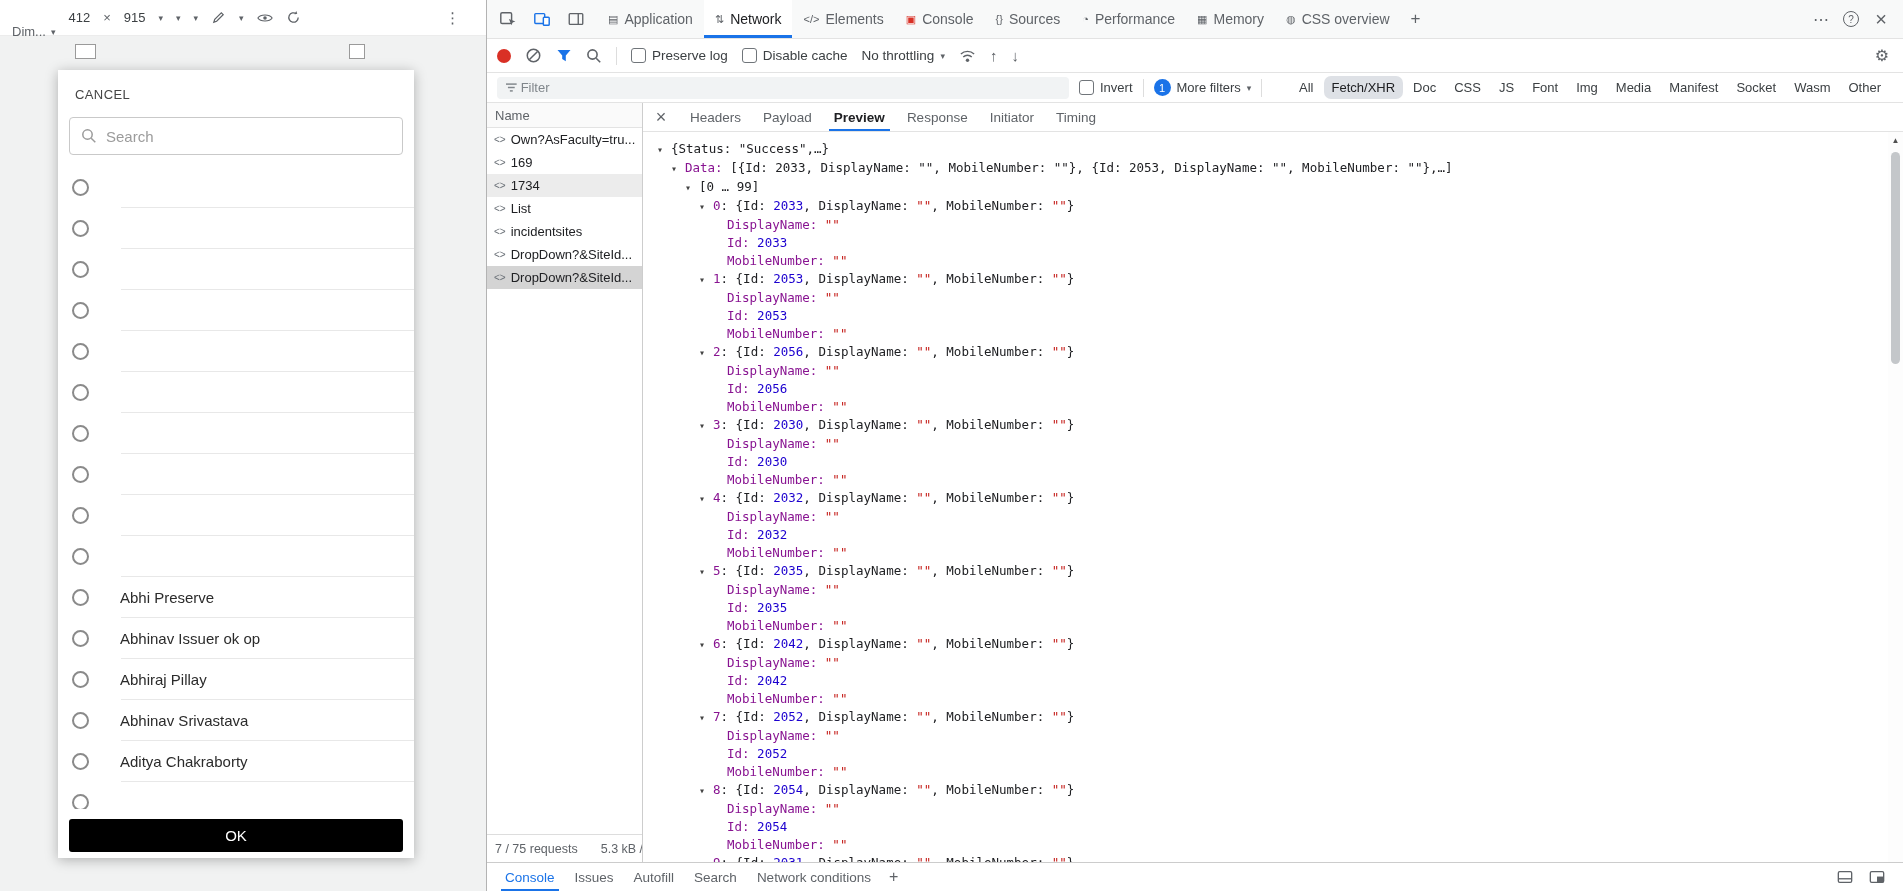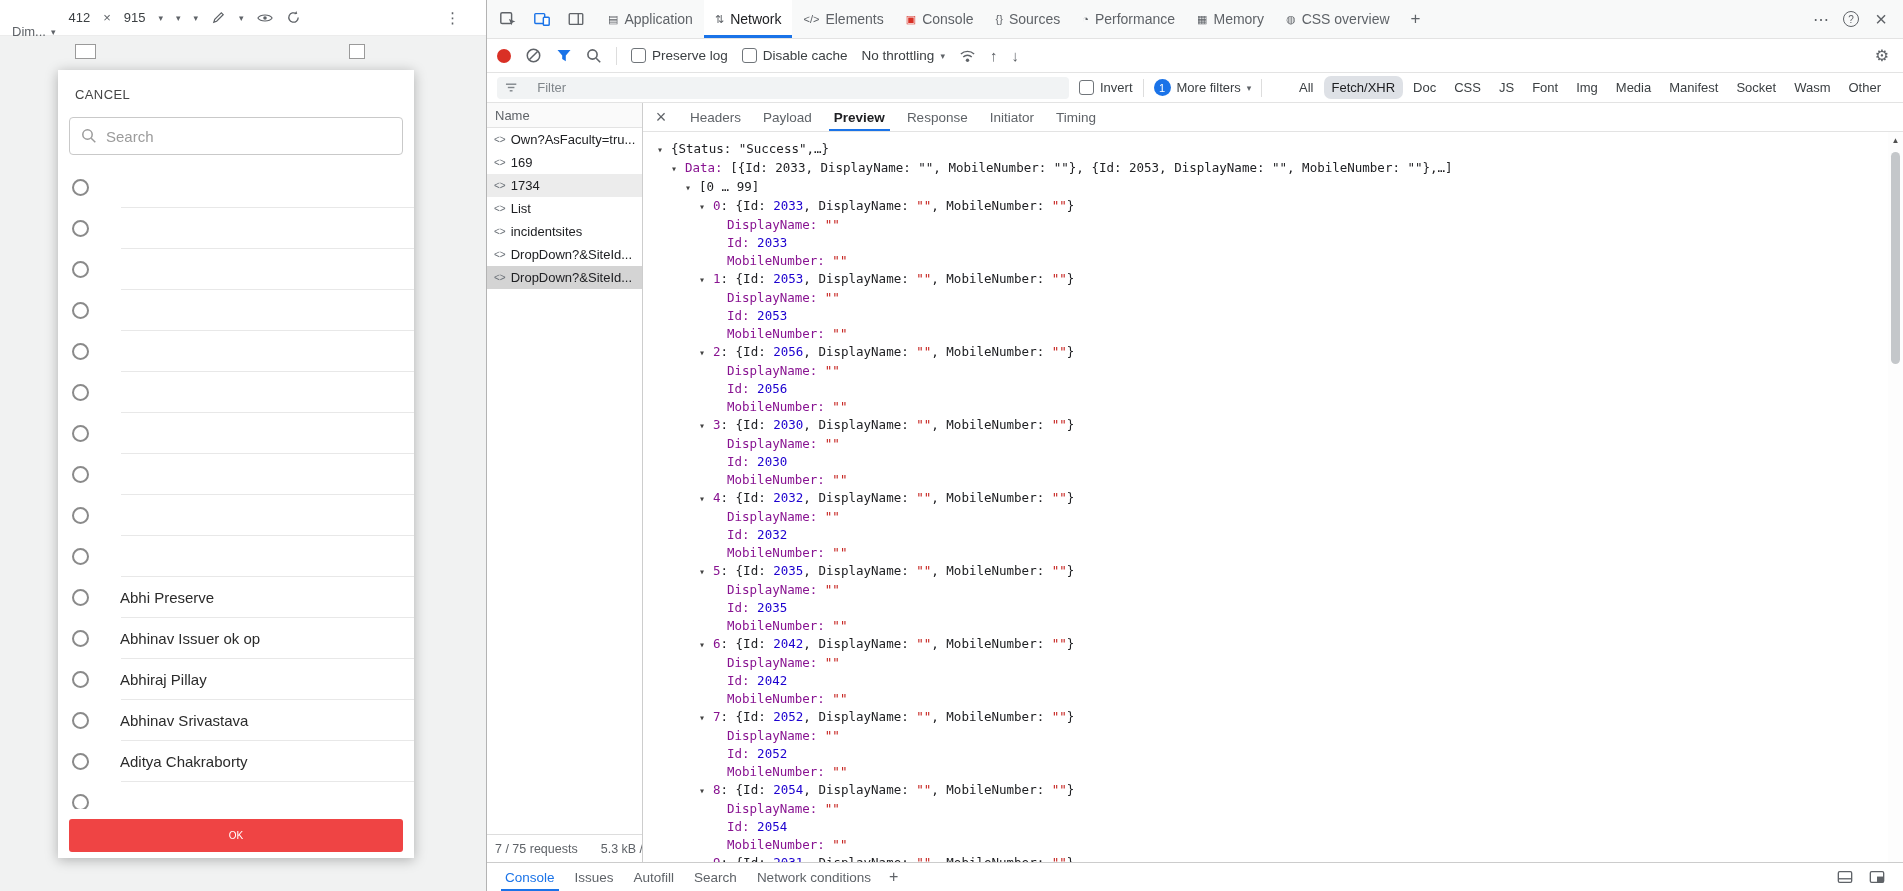--- a/index.html
+++ b/index.html
@@ -23,21 +23,21 @@
   .modal-cancel { margin:17px 0 0 17px; font-size:13px; letter-spacing:.4px; color:#454545; font-weight:500; cursor:default; }
   .search-wrap { margin:15px 11px 0; height:38px; border:1px solid #c9c9c9; border-radius:4px; display:flex; align-items:center; gap:9px; padding:0 11px; background:#fff; }
   .search-wrap input { border:none; outline:none; flex:1; font-size:15px; font-family:inherit; color:#333; background:transparent; }
   .search-wrap input::placeholder { color:#9b9b9b; }
   .people-list { margin-top:12px; flex:1; overflow:hidden; }
   .person-row { height:41px; display:flex; align-items:center; padding-left:14px; position:relative; }
   .person-row::after { content:''; position:absolute; left:63px; right:0; bottom:0; height:1px; background:#e8e8e8; }
   .radio { width:17px; height:17px; border:2px solid #8a8a8a; border-radius:50%; flex:none; background:#fff; }
   .person-label { margin-left:31px; font-size:15px; color:#2b2b2b; white-space:nowrap; }
   .modal-footer { padding:10px 11px 6px; background:#fff; }
-  .ok-btn { width:100%; height:33px; background:#ef4444; color:#fff; border:none; border-radius:3px; font-size:10px; font-family:inherit; display:flex; align-items:center; justify-content:center; }
+  .ok-btn { width:100%; height:33px; background:#000000; color:#fff; border:none; border-radius:3px; font-size:15px; font-family:inherit; display:flex; align-items:center; justify-content:center; }
 
   
   .devtools { position:absolute; top:0; right:0; width:1417px; height:891px; background:#fff; border-left:1px solid #b3b3b3; display:flex; flex-direction:column; }
 
   .dt-tabbar { height:39px; min-height:39px; background:#f8f9f9; border-bottom:1px solid #e3e3e3; display:flex; align-items:stretch; font-size:14px; color:#5f6368; }
   .tool-icons { display:flex; align-items:center; gap:4px; padding:0 6px; }
   .tbtn { width:30px; height:30px; display:flex; align-items:center; justify-content:center; border-radius:4px; }
   .dt-tab { display:flex; align-items:center; gap:6px; padding:0 11px; position:relative; white-space:nowrap; }
   .dt-tab .glyph { font-size:11px; color:#5f6368; }
   .dt-tab.active { background:#fff; color:#202124; }
@@ -54,21 +54,21 @@
   .record-dot { width:14px; height:14px; border-radius:50%; background:#d93025; }
   .vsep { width:1px; height:18px; background:#ddd; flex:none; }
   .chk-group { display:flex; align-items:center; gap:6px; }
   .chk { width:15px; height:15px; border:1.5px solid #70757a; border-radius:3px; background:#fff; flex:none; }
   .throttle { display:flex; align-items:center; gap:6px; color:#3c4043; }
   .arrow-ic { font-size:15px; color:#5f6368; }
   .spacer { flex:1; }
   .gear { font-size:16px; color:#5f6368; margin-right:4px; }
 
   .filter-row { height:30px; min-height:30px; border-bottom:1px solid #e3e3e3; display:flex; align-items:center; gap:10px; padding:0 10px; font-size:13px; color:#3c4043; }
-  .filter-input { width:572px; height:22px; background:#f1f3f4; border-radius:4px; display:flex; align-items:center; gap:20px; padding:0 8px; flex:none; }
+  .filter-input { width:572px; height:22px; background:#f1f3f4; border-radius:4px; display:flex; align-items:center; gap:3px; padding:0 8px; flex:none; }
   .filter-input input { border:none; outline:none; background:transparent; font-family:inherit; font-size:13px; color:#333; width:100%; }
   .filter-input input::placeholder { color:#80868b; }
   .badge { width:17px; height:17px; border-radius:50%; background:#1a73e8; color:#fff; font-size:11px; display:flex; align-items:center; justify-content:center; flex:none; }
   .morefilters { display:flex; align-items:center; gap:6px; }
   .pills { display:flex; align-items:center; gap:2px; margin-left:auto; padding-right:4px; }
   .pill { padding:4px 8px; border-radius:7px; color:#3c4043; white-space:nowrap; }
   .pill.selected { background:#dee1e6; color:#202124; }
 
   .main { flex:1; display:flex; min-height:0; }
   .req-col { width:156px; min-width:156px; border-right:1px solid #cdcdcd; display:flex; flex-direction:column; font-size:13px; }

